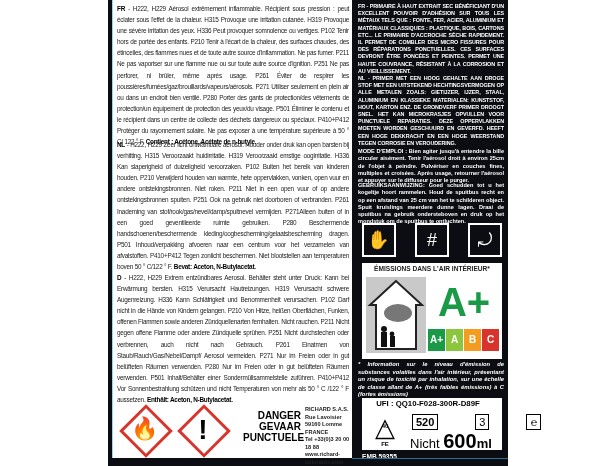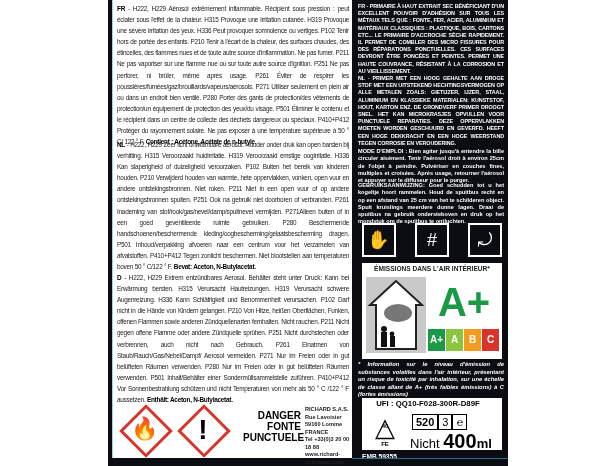--- a/index.html
+++ b/index.html
@@ -30,21 +30,21 @@
   .grade-big { position:absolute; left:66px; top:14px; width:72px; height:50px; color:#1a9a46; font-weight:bold; font-size:40px; text-align:center; line-height:50px; }
   .grades { position:absolute; left:66px; top:66px; width:72px; height:22px; display:flex; }
   .grades div { flex:1; color:#fff; font-weight:bold; font-size:10px; text-align:center; line-height:22px; margin-right:1px; }
   .info { position:absolute; left:6px; width:146px; font-size:5.8px; line-height:7.6px; font-style:italic; font-weight:bold; text-align:justify; color:#fff; }
   .ufi-box { position:absolute; left:10px; top:398px; width:140px; height:52px; background:#fff; color:#000; }
   .ufi { position:absolute; left:0; top:1px; width:132px; text-align:center; font-weight:bold; font-size:7.8px; }
   .recycle { position:absolute; left:8px; top:16px; width:30px; height:32px; text-align:center; }
   .tri { font-size:26px; line-height:26px; color:#000; }
   .tri-num { position:absolute; left:0; top:9px; width:30px; font-size:6px; font-weight:bold; text-align:center; }
   .tri-fe { position:absolute; left:0; top:27px; width:30px; font-size:6px; font-weight:bold; text-align:center; }
-  .codes { position:absolute; left:50px; top:16px; height:16px; display:flex; }
+  .codes { position:absolute; left:50px; top:16px; height:16px; display:flex;gap:37px; }
   .codes div { border:1px solid #000; height:14px; font-size:11px; line-height:14px; padding:0 3px; font-weight:bold; }
   .cont { position:absolute; left:48px; top:32px; font-size:13px; color:#000; }
   .cont .big { font-size:20px; font-weight:bold; }
   .emb { position:absolute; left:10px; top:453px; font-size:6.6px; font-weight:bold; color:#fff; }
   .blueline { position:absolute; left:352px; top:458px; width:156px; height:1px; background:#2c6f90; }
 </style>
 </head>
 <body>
 
 <div class="label-frame"></div>
@@ -60,21 +60,21 @@
     <span class="lang">D</span><span> - H222, H229 Extrem entzündbares Aerosol. Behälter steht unter Druck: Kann bei Erwärmung bersten. H315 Verursacht Hautreizungen. H319 Verursacht schwere Augenreizung. H336 Kann Schläfrigkeit und Benommenheit verursachen. P102 Darf nicht in die Hände von Kindern gelangen. P210 Von Hitze, heißen Oberflächen, Funken, offenen Flammen sowie anderen Zündquellenarten fernhalten. Nicht rauchen. P211 Nicht gegen offene Flamme oder andere Zündquelle sprühen. P251 Nicht durchstechen oder verbrennen, auch nicht nach Gebrauch. P261 Einatmen von Staub/Rauch/Gas/Nebel/Dampf/ Aerosol vermeiden. P271 Nur im Freien oder in gut belüfteten Räumen verwenden. P280 Nur im Freien oder in gut belüfteten Räumen verwenden. P501 Inhalt/Behälter einer Sondermüllsammelstelle zuführen. P410+P412 Vor Sonnenbestrahlung schützen und nicht Temperaturen von mehr als 50 ° C /122 ° F aussetzen. </span><b>Enthält: Aceton, N-Butylacetat.</b>
   </div>
 
   <div class="hazard-row">
     <div class="diamond" style="left:14px; top:6px;"></div>
     <div class="pict" style="left:7px; top:10px;">🔥</div>
     <div class="diamond" style="left:72px; top:6px;"></div>
     <div class="pict" style="left:65px; top:8px; font-weight:bold; font-size:28px;">!</div>
     <div class="danger">
       <div>DANGER</div>
-      <div>FONTE</div>
+      <div>GEVAAR</div>
       <div>PUNCTUELE</div>
     </div>
     <div class="company">
       <div>RICHARD S.A.S.</div>
       <div>Rue Lavoisier</div>
       <div>59160 Lomme</div>
       <div>FRANCE</div>
       <div>Tel +33(0)3 20 00 18 88</div>
       <div>www.richard-colorants.com</div>
     </div>
@@ -123,18 +123,18 @@
       <div class="tri-num">40</div>
       <div class="tri-fe">FE</div>
     </div>
     <div class="codes">
       <div>520</div>
       <div style="font-weight:normal;">3</div>
       <div style="font-weight:normal;">℮</div>
     </div>
     <div class="cont">
       <span>Nicht</span>
-      <span class="big">400</span><span style="font-weight:bold;">ml</span>
+      <span class="big">600</span><span style="font-weight:bold;">ml</span>
     </div>
   </div>
   <div class="emb">EMB 59355</div>
 </div>
 <div class="blueline"></div>
 
 </body></html>

